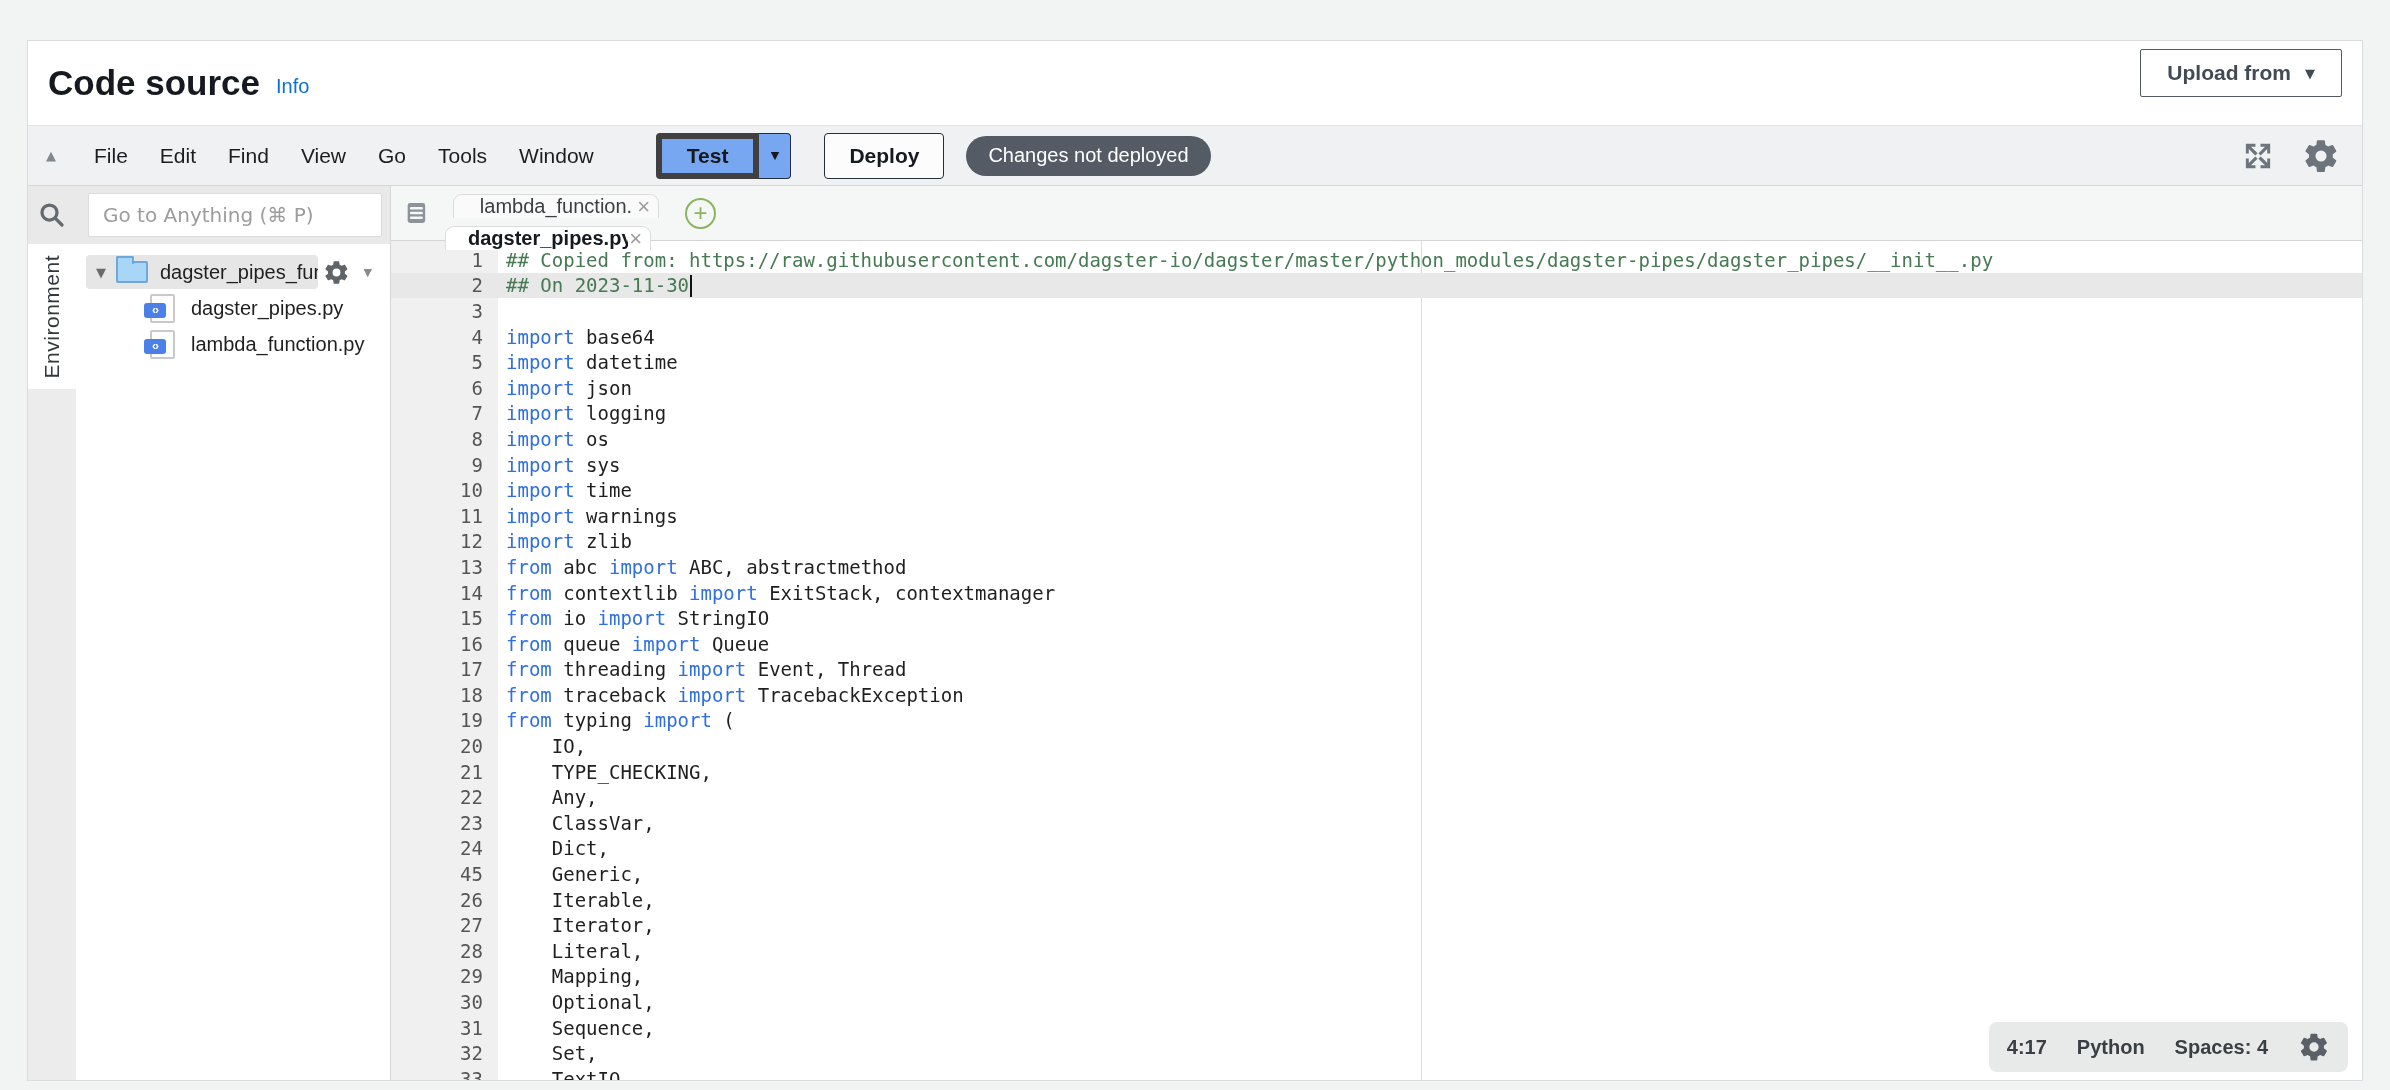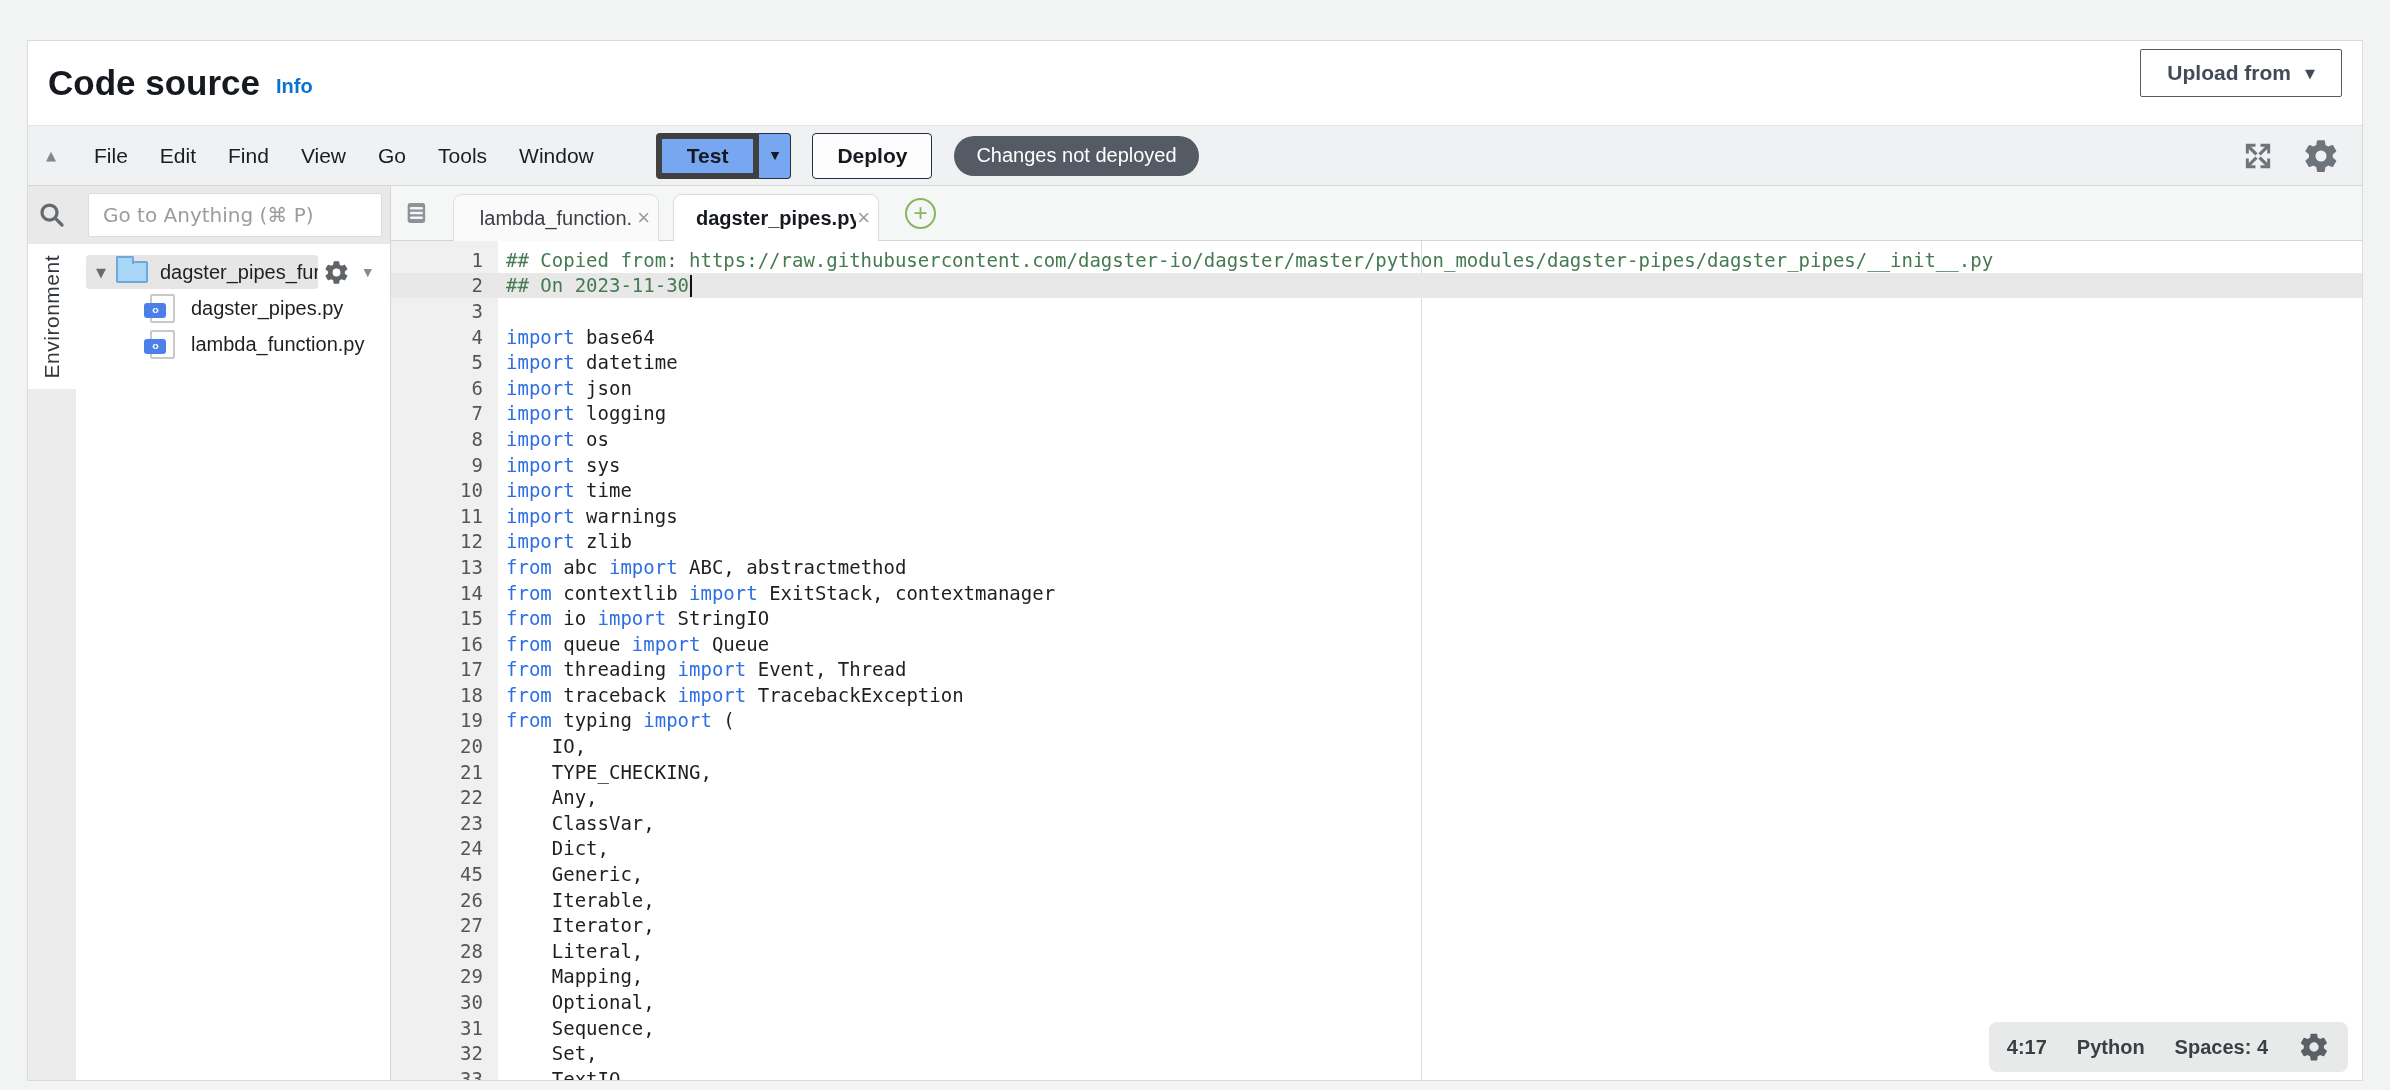--- a/index.html
+++ b/index.html
@@ -6,38 +6,38 @@
   html,body { width:2390px; height:1090px; overflow:hidden; }
   body { background:#f2f3f3; font-family:"Liberation Sans", sans-serif; color:#16191f; position:relative; }
   .uni { font-family:"DejaVu Sans", sans-serif; }
 
   .card { position:absolute; left:27px; top:40px; width:2336px; height:1041px;
           background:#fff; border:1px solid #d9dcde; display:flex; flex-direction:column; }
 
   
   .card-header { height:84px; position:relative; display:flex; align-items:center; padding-left:20px; }
   .page-title { font-size:35px; font-weight:bold; color:#16191f; }
-  .info-link { font-size:20px; font-weight:bold; color:#0972d3; margin-left:16px; margin-top:6px; cursor:pointer; }
+  .info-link { font-size:20px; font-weight:normal; color:#0972d3; margin-left:16px; margin-top:6px; cursor:pointer; }
   .upload-btn { position:absolute; right:20px; top:8px; height:48px; padding:0 26px;
                 background:#fff; border:1px solid #545b64; border-radius:2px;
                 font-size:21px; font-weight:bold; color:#414a55; display:flex; align-items:center; gap:14px; cursor:pointer; }
   .upload-btn .dd { font-size:13px; color:#414a55; }
 
   
   .menubar { height:61px; background:#f0f1f2; border-top:1px solid #e4e4e4; border-bottom:1px solid #d6d6d6;
              display:flex; align-items:center; flex-shrink:0; }
   .collapse-arrow { margin-left:18px; font-size:13px; color:#80888f; cursor:pointer; }
   .menu-items { display:flex; margin-left:22px; }
   .menu-item { padding:0 16px; font-size:21px; color:#1a1d21; cursor:pointer; }
   .test-group { display:flex; margin-left:46px; }
   .test-main { height:46px; padding:0 25px; background:#77a7f0; border:6px solid #404040;
                border-radius:4px 0 0 4px; font-size:21px; font-weight:bold; color:#16191f; cursor:pointer; }
   .test-arrow { height:46px; width:32px; background:#77a7f0; border:1px solid #232f3e; border-left:none;
                 border-radius:0 4px 4px 0; font-size:11px; color:#16191f; cursor:pointer; }
-  .deploy-btn { height:46px; margin-left:21px; padding:0 24px; background:#fcfcfc; border:1px solid #232f3e;
+  .deploy-btn { height:46px; margin-left:33px; padding:0 24px; background:#fcfcfc; border:1px solid #232f3e;
                 border-radius:4px; font-size:21px; font-weight:bold; color:#16191f; cursor:pointer; }
   .badge { height:40px; margin-left:22px; padding:0 22px; background:#545b64; border-radius:20px;
            color:#fff; font-size:20px; display:flex; align-items:center; }
   .mb-right { margin-left:auto; display:flex; align-items:center; gap:28px; margin-right:22px; }
   .icon-btn { color:#6d747b; cursor:pointer; display:flex; align-items:center; }
 
   
   .workspace { flex:1; display:flex; min-height:0; }
   .env-strip { width:48px; display:flex; flex-direction:column; flex-shrink:0; }
   .search-icon-cell { height:58px; background:#e9e9e9; display:flex; align-items:center; justify-content:center; flex-shrink:0; }
@@ -197,21 +197,21 @@
     <div class="editor-col">
       <div class="tabbar">
         <span class="tablist-btn">
           <svg width="28" height="28" viewBox="0 0 24 24" fill="none" stroke="currentColor" stroke-width="2.2" stroke-linecap="round">
             <rect x="4" y="3.5" width="15" height="17" rx="2" fill="#8d9398" stroke="none"></rect>
             <line x1="7" y1="8" x2="16" y2="8" stroke="#f5f6f6"></line>
             <line x1="7" y1="12" x2="16" y2="12" stroke="#f5f6f6"></line>
             <line x1="7" y1="16" x2="16" y2="16" stroke="#f5f6f6"></line>
           </svg>
         </span>
-        <span id="tabs-holder" style="display:flex;">
+        <span id="tabs-holder" style="display:flex;flex-direction:column;">
             <span class="tab first">
               <span class="tab-label">lambda_function.</span>
               <span class="tab-close">×</span>
             </span>
             <span class="tab active">
               <span class="tab-label">dagster_pipes.py</span>
               <span class="tab-close">×</span>
             </span>
           </span>
         <span class="newtab-btn">+</span>

